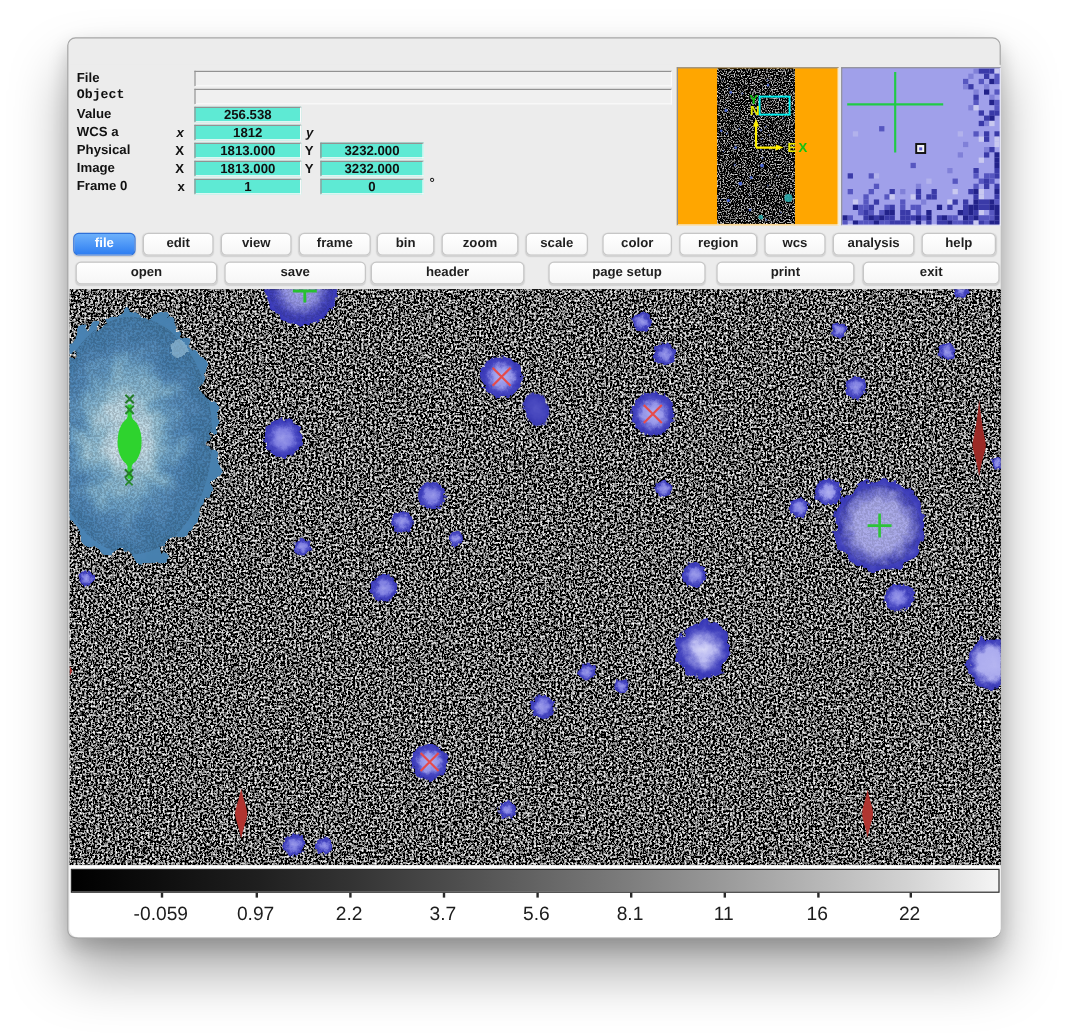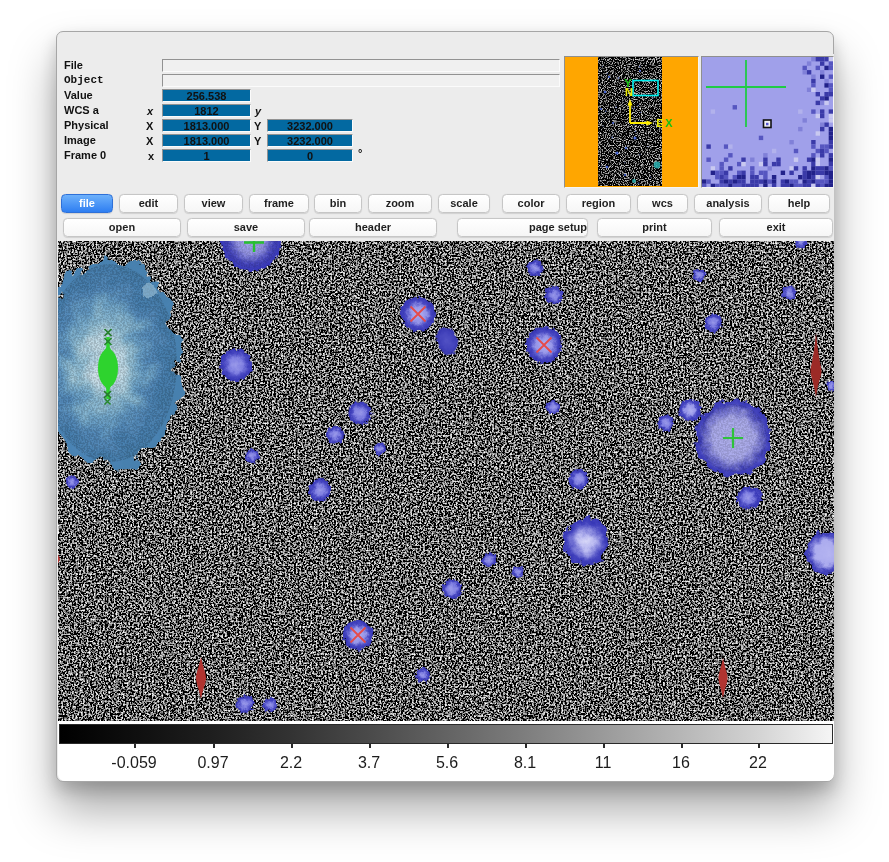--- a/index.html
+++ b/index.html
@@ -4,21 +4,21 @@
 html,body { width:889px; height:862px; background:#ffffff; font-family:"Liberation Sans",sans-serif; overflow:hidden; }
 #win { position:absolute; left:56px; top:31px; width:778px; height:751px;
   background:#ececec; border:1px solid #a6a6a6; border-radius:7px;
   box-shadow:0 28px 46px rgba(0,0,0,0.34), 0 8px 16px rgba(0,0,0,0.18); }
 #tbar { position:absolute; left:0; top:0; width:100%; height:22px;
   background:linear-gradient(#e9e9e9,#d4d4d4); border-bottom:1px solid #b1b1b1;
   border-radius:7px 7px 0 0; }
 #tbar .t { position:absolute; width:100%; text-align:center; top:4px; font-size:13px; color:#353535; }
 .tl { position:absolute; top:6px; width:12px; height:12px; border-radius:50%; }
 .lbl { position:absolute; left:6px; font-size:11px; font-weight:bold; color:#111; }
-.fld { position:absolute; height:13px; background:#0369a1;
+.fld { position:absolute; height:13px; background:#5eead4;
   border-top:1px solid #929292; border-left:1px solid #929292;
   border-bottom:1px solid #fbfbfb; border-right:1px solid #fbfbfb;
   font-size:11px; font-weight:bold; text-align:center; line-height:12px; color:#111; }
 .ax { position:absolute; font-size:11px; font-weight:bold; color:#111; }
 .btn { position:absolute; height:19px; background:linear-gradient(#ffffff,#f6f6f6);
   border:1px solid #c6c6c6; border-radius:4.5px; font-size:11px; font-weight:bold; color:#1f1f1f;
   text-align:center; line-height:17px; box-shadow:0 0.5px 1px rgba(0,0,0,0.12); }
 .btn.sel { background:linear-gradient(#6db1fb,#2e7ef2); color:#fff; border-color:#2e70d8; }
 #cbar { position:absolute; left:2px; top:692px; width:774px; height:20px;
   border:1px solid #2a2a2a;
@@ -336,21 +336,21 @@
    <div class="btn" style="left:380px; top:140px; width:52px;">scale</div>
    <div class="btn" style="left:444px; top:140px; width:58px;">color</div>
    <div class="btn" style="left:508px; top:140px; width:65px;">region</div>
    <div class="btn" style="left:579px; top:140px; width:51px;">wcs</div>
    <div class="btn" style="left:636px; top:140px; width:68px;">analysis</div>
    <div class="btn" style="left:710px; top:140px; width:62px;">help</div>
 
    <div class="btn" style="left:5px;   top:164px; width:118px;">open</div>
    <div class="btn" style="left:129px; top:164px; width:118px;">save</div>
    <div class="btn" style="left:251px; top:164px; width:128px;">header</div>
-   <div class="btn" style="left:399px; top:164px; width:131px;text-align:right;">page setup</div>
+   <div class="btn" style="left:399px; top:164px; width:131px;">page setup</div>
    <div class="btn" style="left:539px; top:164px; width:115px;">print</div>
    <div class="btn" style="left:661px; top:164px; width:114px;">exit</div>
  </div>
 
  <svg style="position:absolute; left:1px; top:209px;" width="776" height="480" viewBox="0 0 776 480">
   <defs>
     <filter id="mn" x="0" y="0" width="100%" height="100%">
       <feTurbulence type="fractalNoise" baseFrequency="0.55" numOctaves="3" seed="17"></feTurbulence>
       <feColorMatrix type="matrix" values="1 0 0 0 0  1 0 0 0 0  1 0 0 0 0  0 0 0 0 1"></feColorMatrix>
       <feComponentTransfer>

